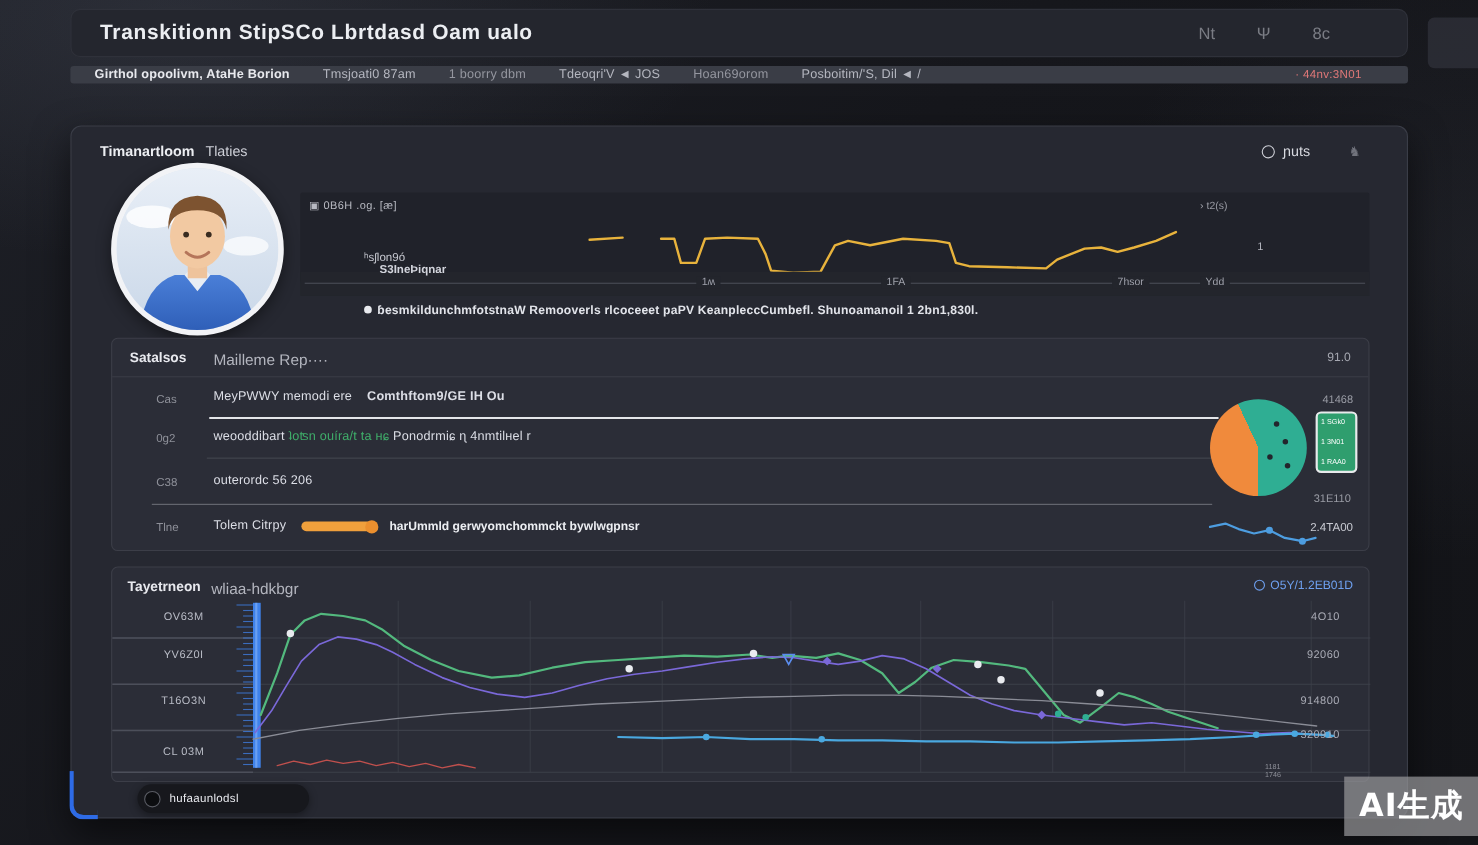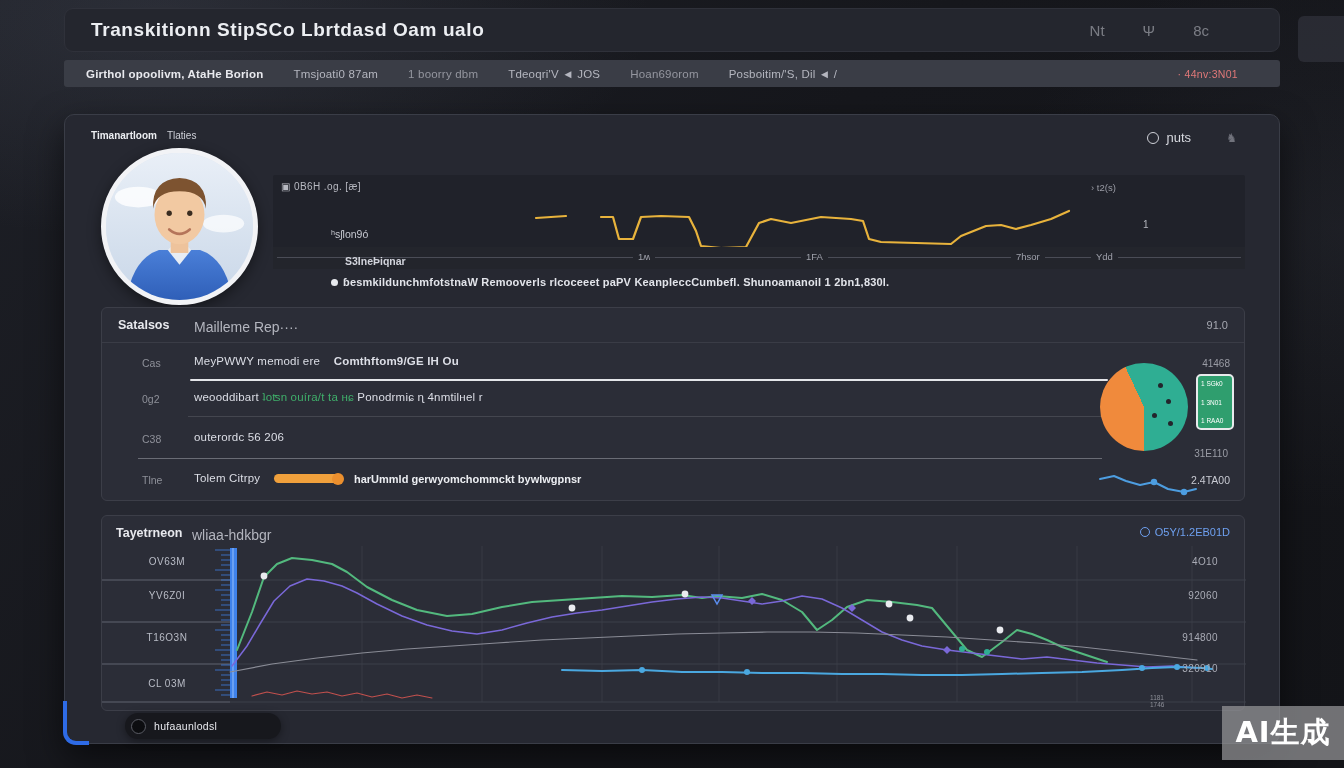--- a/index.html
+++ b/index.html
@@ -24,41 +24,41 @@
     position:absolute; left:64px; top:8px; width:1216px; height:44px;
     background:#24262e; border:1px solid #2f313a; border-radius:9px;
     display:flex; align-items:center;
   }
   .topbar-title { margin-left:26px; font-size:19px; font-weight:700; letter-spacing:.6px; color:#eceef2; }
   .topbar-icons { position:absolute; right:70px; display:flex; gap:38px; }
   .tb-icon { font-size:15px; color:#a8aab2; opacity:.65; filter:blur(.3px); }
 
   
   .nav {
-    position:absolute; left:64px; top:60px; width:1216px; height:27px;
+    position:absolute; left:64px; top:60px; width:1216px; height:16px;
     background:#3a3d46; border-radius:3px;
     display:flex; align-items:center; font-size:11.5px; color:#b4b6bf;
   }
   .nav-item { margin-left:30px; white-space:nowrap; letter-spacing:.2px; }
   .nav-item.first { margin-left:22px; color:#e8e9ee; font-weight:700; }
   .nav-item.dim { color:#94969f; }
   .nav-alert { position:absolute; right:42px; color:#e07878; font-size:10.5px; letter-spacing:.3px; }
 
   
   .card {
     position:absolute; left:64px; top:114px; width:1216px; height:630px;
     background:#262831; border:1px solid #3a3d47; border-radius:10px;
     box-shadow:0 14px 34px rgba(0,0,0,.55);
   }
   .card::after {
     content:""; position:absolute; left:-2px; bottom:-2px; width:22px; height:40px;
     border-left:4px solid #2e6be6; border-bottom:4px solid #2e6be6;
     border-bottom-left-radius:13px;
   }
-  .card-title { position:absolute; left:26px; top:15px; font-size:10px; color:#cfd1d9; }
+  .card-title { position:absolute; left:26px; top:15px; font-size:13px; color:#cfd1d9; }
   .card-title b { color:#eceef2; margin-right:10px; }
   .card-status { position:absolute; right:88px; top:15px; display:flex; align-items:center; gap:7px; font-size:13px; color:#d8dae0; }
   .ring { width:12px; height:12px; border:1.6px solid #cfd1d8; border-radius:50%; display:inline-block; }
   .status-extra { position:absolute; right:42px; top:16px; font-size:12px; color:#8a8c96; opacity:.75; }
 
   
   .avatar {
     position:absolute; left:36px; top:33px; width:157px; height:157px;
     border-radius:50%; border:5px solid #f2f3f6; overflow:hidden;
     background:#dfe7f1; box-shadow:0 4px 14px rgba(0,0,0,.45);
@@ -75,21 +75,21 @@
   .strip-marker { position:absolute; left:870px; top:44px; font-size:10px; color:#b4b6be; }
   .strip svg { position:absolute; left:0; top:0; }
 
   .axis-row {
     position:absolute; left:208px; top:132px; width:972px; height:22px;
     background:#23252c;
   }
   .axis-line { position:absolute; left:4px; right:4px; top:10px; height:1px; background:#4a4c56; }
   .tick { position:absolute; top:4px; font-size:9.5px; color:#9fa1ab; background:#23252c; padding:0 5px; }
   .lbl-top { position:absolute; left:266px; top:113px; font-size:10.5px; color:#c6c8d0; }
-  .lbl-bottom { position:absolute; left:268px; top:140px; font-size:10.5px; color:#d2d4dc; font-weight:700;padding-left:12px; }
+  .lbl-bottom { position:absolute; left:268px; top:124px; font-size:10.5px; color:#d2d4dc; font-weight:700;padding-left:12px; }
   .desc { position:absolute; left:266px; top:161px; font-size:11px; font-weight:700; color:#e2e4ea; letter-spacing:.2px; }
   .desc .bullet { display:inline-block; width:7px; height:7px; background:#e8eaee; border-radius:50%; margin-right:5px; }
 
   
   .panel {
     position:absolute; left:36px; background:#2b2d37; border:1px solid #3c3e48; border-radius:6px;
   }
   .stats { top:192px; width:1144px; height:194px; }
   .panel-head { position:absolute; left:0; top:0; right:0; height:34px; }
   .panel-head .bold { position:absolute; left:16px; top:10px; font-size:12.5px; font-weight:700; color:#e8e9ee; }

